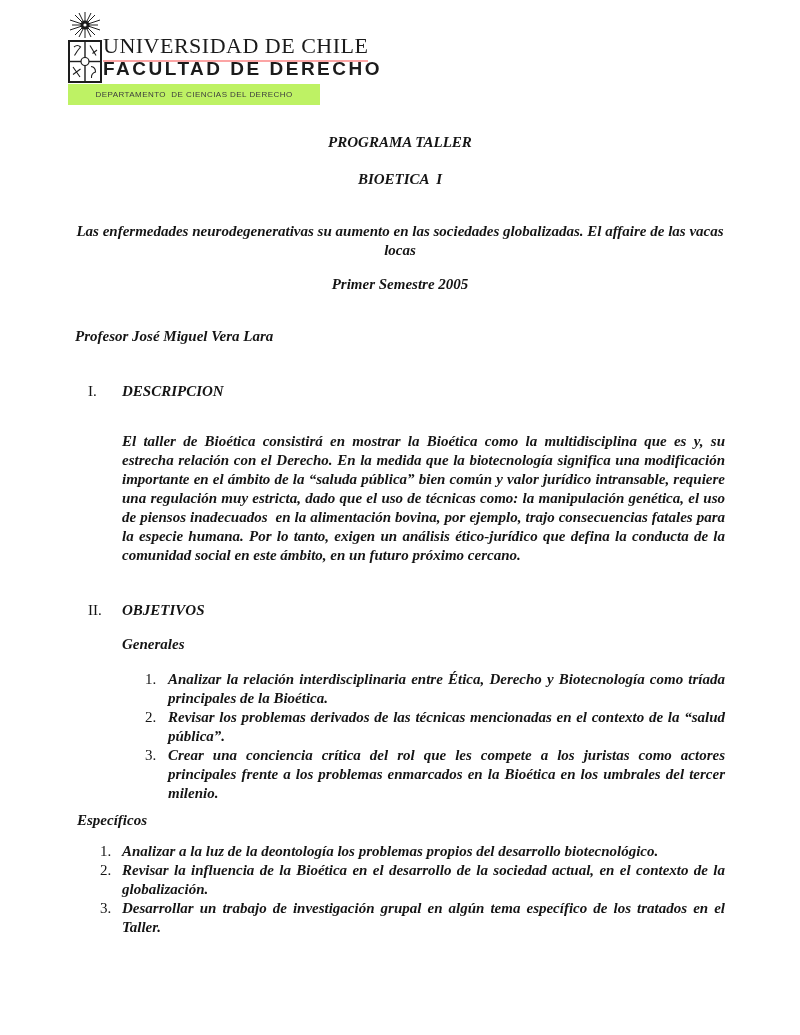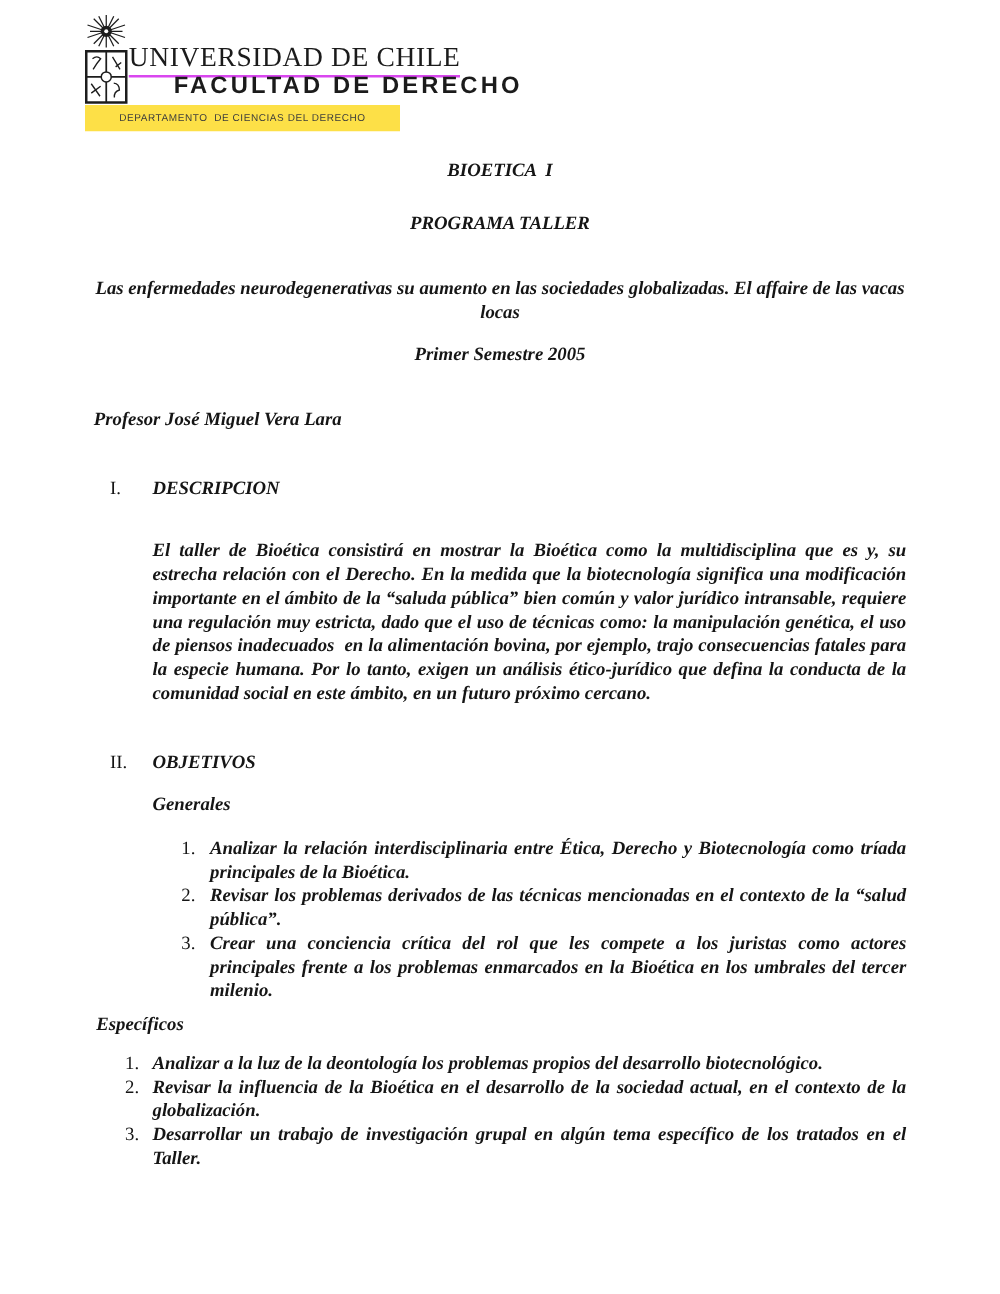--- a/index.html
+++ b/index.html
@@ -14,34 +14,34 @@
   }
   .page { position: absolute; inset: 0; background: #ffffff; }
 
   
   .letterhead { position: absolute; top: 0; left: 0; width: 100%; height: 110px; }
   .crest { position: absolute; left: 65px; top: 11px; width: 40px; height: 80px; }
   .univ-name {
     position: absolute; left: 103px; top: 33px;
     font-size: 22px; letter-spacing: 0.5px;
     color: #1b1b1b;
-    border-bottom: 2px solid #d946ef;
+    border-bottom: 2px solid #fca5a5;
     padding-bottom: 1px;
     white-space: pre;
   }
   .fac-name {
     position: absolute; left: 103px; top: 58px;
     font-family: "Liberation Sans", "DejaVu Sans", sans-serif;
     font-weight: bold; font-size: 19px; letter-spacing: 2.5px;
-    color: #1b1b1b; white-space: pre; padding-left: 36px;
+    color: #1b1b1b; white-space: pre;
   }
   .dept-bar {
     position: absolute; left: 68px; top: 84px;
     width: 252px; height: 21px;
-    background: #fde047;
+    background: #bef264;
     display: flex; align-items: center; justify-content: center;
     font-family: "Liberation Sans", "DejaVu Sans", sans-serif;
     font-size: 8px; letter-spacing: 0.45px; color: #3c3c3c;
     white-space: pre;
   }
 
   
   .content {
     position: absolute; left: 75px; top: 110px; width: 650px;
     font-size: 15px; line-height: 19px;
@@ -115,22 +115,22 @@
       <circle cx="20" cy="50.5" r="4" fill="#ffffff" stroke="#1d1d1d" stroke-width="1.2"></circle>
     </svg>
     <div class="univ-name">UNIVERSIDAD DE CHILE</div>
     <div class="fac-name">FACULTAD DE DERECHO</div>
     <div class="dept-bar">DEPARTAMENTO  DE CIENCIAS DEL DERECHO</div>
   </header>
 
   <main class="content">
 
     <div class="title-block">
+      <p class="center pre t1">PROGRAMA TALLER</p>
       <p class="center pre t2">BIOETICA  I</p>
-      <p class="center pre t1">PROGRAMA TALLER</p>
       <p class="center t3">Las enfermedades neurodegenerativas su aumento en las sociedades globalizadas. El affaire de las vacas locas</p>
       <p class="center t4">Primer Semestre 2005</p>
     </div>
 
     <p class="professor">Profesor José Miguel Vera Lara</p>
 
     <section>
       <div class="sec-head">
         <span class="numeral">I.</span>
         <span class="sec-title">DESCRIPCION</span>

